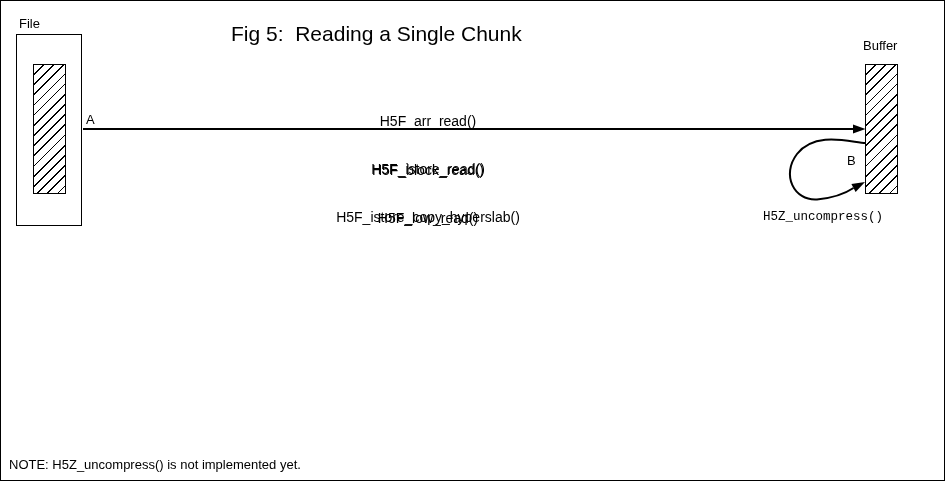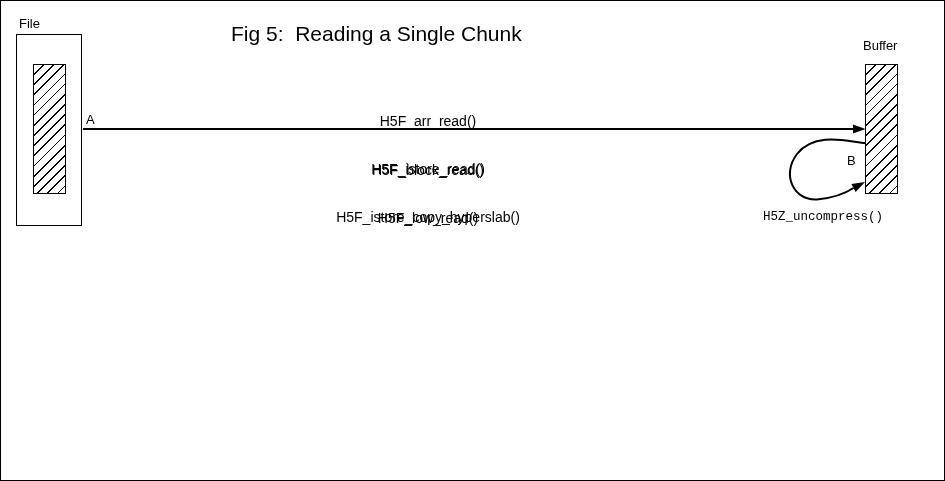--- a/index.html
+++ b/index.html
@@ -92,14 +92,15 @@
     <div>H5F_istore_copy_hyperslab()</div>
   </div>
 
   <div class="abs call-stack calls-below">
     <div>H5F_block_read()</div>
     <div>H5F_low_read()</div>
   </div>
 
   <div class="abs small-label uncompress-label">H5Z_uncompress()</div>
 
+  <div class="abs small-label note-text">NOTE: H5Z_uncompress() is not implemented yet.</div>
 
 </div>
 
 </body></html>

